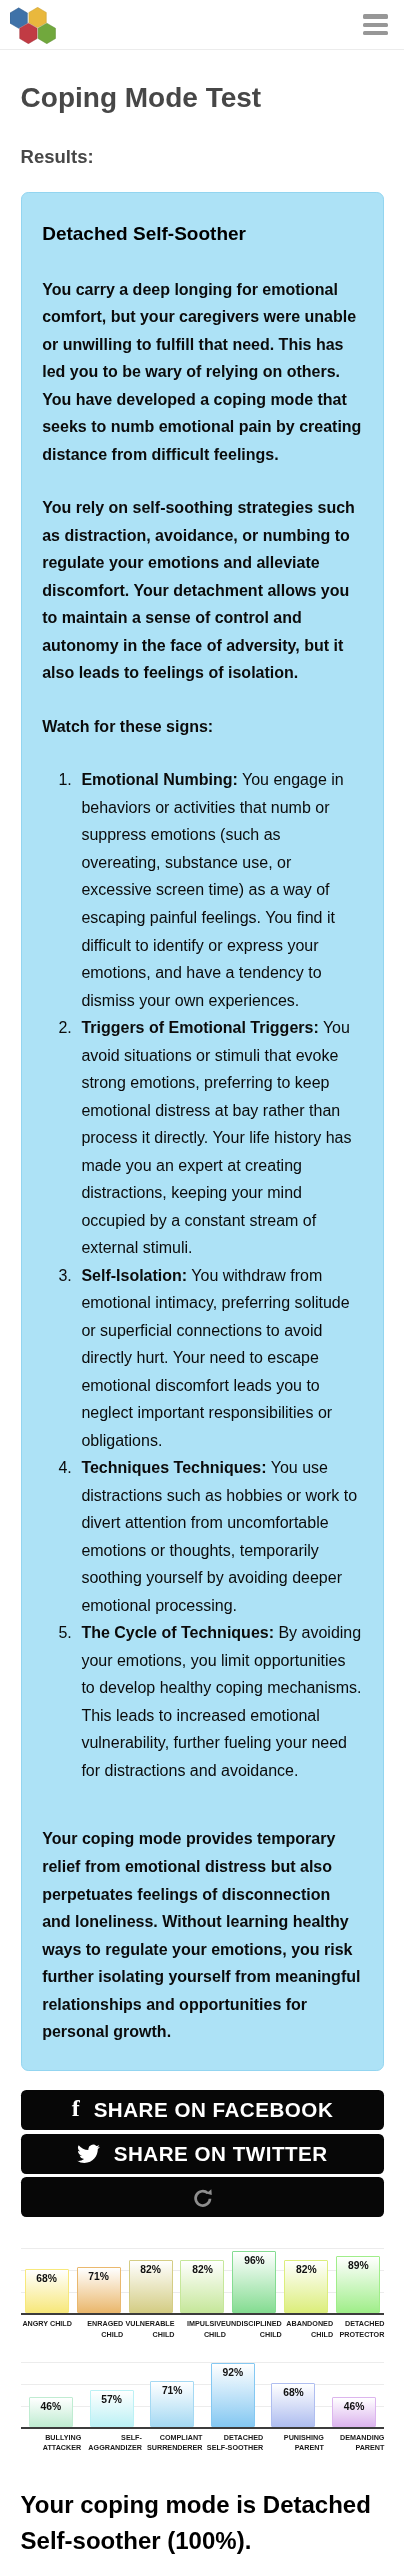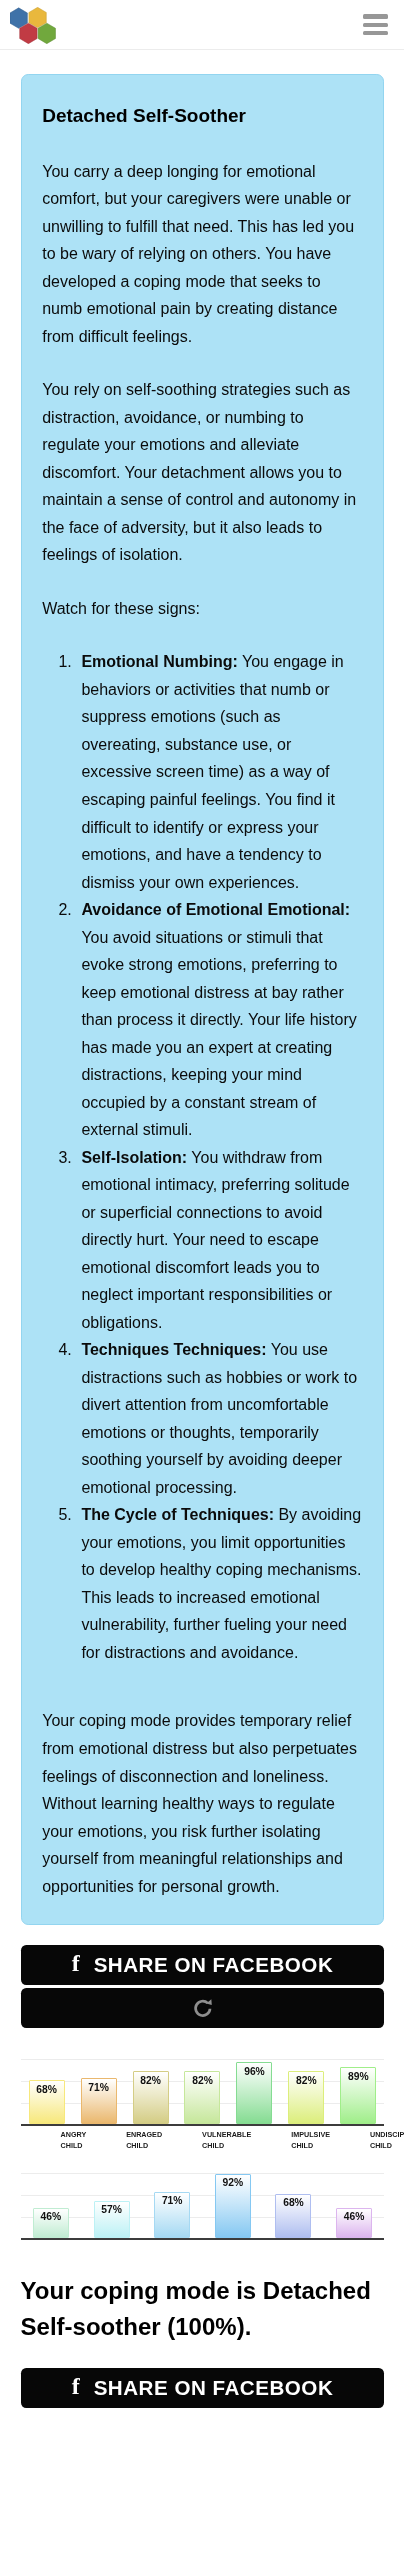--- a/index.html
+++ b/index.html
@@ -17,47 +17,47 @@
   main { padding: 0 20.6px; }
   h1.page-title { font-size: 28px; color: #474747; font-weight: bold; margin-top: 32px; }
   h2.results { font-size: 18.5px; color: #474747; font-weight: bold; margin-top: 32px; }
   
   .result-box {
     margin-top: 24px; background: #ade2f6; border: 1px solid #93d5f0;
     border-radius: 7.2px; padding: 25px 20.6px 24px;
     font-size: 16px; line-height: 1.72; color: #0b0b0b;
   }
   .result-box h3 { font-size: 19px; font-weight: bold; margin-bottom: 25px; color: #000; }
-  .result-box p { margin-bottom: 26px; }
+  .result-box p { margin-bottom: 26px; font-weight: bold; }
   .result-box p:last-child { margin-bottom: 0; margin-top: 41px; }
   .result-box ol { margin: 0 0 26px 0; padding-left: 34px; }
   .result-box li { padding-left: 5.2px; }
   
   .btn-stack { margin-top: 19.6px; }
   .btn {
     display: flex; align-items: center; justify-content: center; gap: 13.4px;
     background: #070707; color: #fff; border-radius: 5.2px; height: 40px;
     font-size: 20.6px; font-weight: bold; letter-spacing: 0.5px; margin-bottom: 3.6px;
     cursor: pointer; border: none; width: 100%;
   }
   .btn .fb-f { font-family: "Liberation Serif", serif; font-size: 24px; font-weight: bold; margin-top: -3.1px; }
   .btn.again { color: #8e8e8e; }
   
   .chart { margin-top: 31px; }
   .bars-area {
     height: 67px; display: flex; border-bottom: 2.1px solid #3c3c3c;
     background: repeating-linear-gradient(to bottom, #ececec 0, #ececec 1px, transparent 1px, transparent 22px);
   }
   .bar-cell { flex: 1; display: flex; align-items: flex-end; justify-content: center; }
-  .bar { width: 36px; border-radius: 1px; position: relative; }
+  .bar { width: 44px; border-radius: 1px; position: relative; }
   .bar .pct { position: absolute; top: 2.6px; left: 50%; transform: translateX(-50%);
     font-size: 10.3px; font-weight: bold; color: #111; white-space: nowrap; }
   .labels-area { display: flex; margin-top: 4.1px; }
-  .label-cell { flex: 1; text-align: left; font-size: 7.2px; font-weight: bold;
-    color: #1a1a1a; line-height: 1.45; text-transform: uppercase; margin-left: 40px; }
+  .label-cell { flex: 1; text-align: right; font-size: 7.2px; font-weight: bold;
+    color: #1a1a1a; line-height: 1.45; text-transform: uppercase; }
   .row-gap { height: 21.6px; }
   
   h2.mode-line { font-size: 24px; color: #000000; font-weight: bold; line-height: 1.5; margin: 33px 0 23px; }
 </style>
 </head>
 <body>
 
 <header class="site-header">
   <span class="logo">
     <svg width="46" height="37" viewBox="0 0 90 71">
@@ -68,40 +68,48 @@
     </svg>
   </span>
   <div class="hamburger">
     <div></div>
       <div></div>
       <div></div>
   </div>
 </header>
 
 <main>
+  <h1 class="page-title">Coping Mode Test</h1>
+  <h2 class="results">Results:</h2>
 
   <section class="result-box">
     <h3>Detached Self-Soother</h3>
     <p>You carry a deep longing for emotional comfort, but your caregivers were unable or unwilling to fulfill that need. This has led you to be wary of relying on others. You have developed a coping mode that seeks to numb emotional pain by creating distance from difficult feelings.</p>
     <p>You rely on self-soothing strategies such as distraction, avoidance, or numbing to regulate your emotions and alleviate discomfort. Your detachment allows you to maintain a sense of control and autonomy in the face of adversity, but it also leads to feelings of isolation.</p>
     <p>Watch for these signs:</p>
     <ol>
       <li><strong>Emotional Numbing:</strong><span> You engage in behaviors or activities that numb or suppress emotions (such as overeating, substance use, or excessive screen time) as a way of escaping painful feelings. You find it difficult to identify or express your emotions, and have a tendency to dismiss your own experiences.</span></li>
-      <li><strong>Avoidance of Emotional Emotional:</strong><span> You avoid situations or stimuli that evoke strong emotions, preferring to keep emotional distress at bay rather than process it directly. Your life history has made you an expert at creating distractions, keeping your mind occupied by a constant stream of external stimuli.</span></li>
+      <li><strong>Triggers of Emotional Triggers:</strong><span> You avoid situations or stimuli that evoke strong emotions, preferring to keep emotional distress at bay rather than process it directly. Your life history has made you an expert at creating distractions, keeping your mind occupied by a constant stream of external stimuli.</span></li>
       <li><strong>Self-Isolation:</strong><span> You withdraw from emotional intimacy, preferring solitude or superficial connections to avoid directly hurt. Your need to escape emotional discomfort leads you to neglect important responsibilities or obligations.</span></li>
       <li><strong>Techniques Techniques:</strong><span> You use distractions such as hobbies or work to divert attention from uncomfortable emotions or thoughts, temporarily soothing yourself by avoiding deeper emotional processing.</span></li>
       <li><strong>The Cycle of Techniques:</strong><span> By avoiding your emotions, you limit opportunities to develop healthy coping mechanisms. This leads to increased emotional vulnerability, further fueling your need for distractions and avoidance.</span></li>
     </ol>
     <p>Your coping mode provides temporary relief from emotional distress but also perpetuates feelings of disconnection and loneliness. Without learning healthy ways to regulate your emotions, you risk further isolating yourself from meaningful relationships and opportunities for personal growth.</p>
   </section>
 
   <div class="btn-stack">
     <button class="btn">
       <span class="fb-f">f</span>
       <span>SHARE ON FACEBOOK</span>
+    </button>
+    <button class="btn">
+      <svg width="23" height="19.6" viewBox="0 0 24 20">
+          <path fill="#fff" d="M23.9 2.6c-.9.4-1.8.6-2.8.8a4.9 4.9 0 0 0 2.1-2.7c-.9.5-1.9.9-3 1.2A4.9 4.9 0 0 0 11.8 5c0 .4 0 .8.1 1.1A13.9 13.9 0 0 1 1.8 1a4.9 4.9 0 0 0 1.5 6.5c-.8 0-1.5-.2-2.2-.6v.1c0 2.4 1.7 4.4 3.9 4.8-.4.1-.8.2-1.3.2l-.9-.1a4.9 4.9 0 0 0 4.6 3.4 9.9 9.9 0 0 1-7.3 2A13.9 13.9 0 0 0 7.7 19.6c9 0 14-7.5 14-14v-.6c1-.7 1.8-1.6 2.2-2.4z"></path>
+        </svg>
+      <span>SHARE ON TWITTER</span>
     </button>
     <button class="btn again">
       <svg width="21.6" height="21.6" viewBox="0 0 24 24">
           <path d="M20 13a8 8 0 1 1-2.5-6.2" fill="none" stroke="#8e8e8e" stroke-width="3"></path>
           <polygon points="21.5,2.5 22,9 15.8,7.3" fill="#8e8e8e"></polygon>
         </svg>
     </button>
   </div>
 
   <div class="chart">
@@ -177,20 +185,28 @@
           <div class="bar" style="height: 44px; background: linear-gradient(rgb(255, 255, 255) 0%, rgb(175, 190, 240) 100%); border: 0.5px solid rgb(175, 190, 240);">
             <span class="pct">68%</span>
           </div>
         </div>
       <div class="bar-cell">
           <div class="bar" style="height: 30px; background: linear-gradient(rgb(255, 255, 255) 0%, rgb(220, 181, 238) 100%); border: 0.5px solid rgb(220, 181, 238);">
             <span class="pct">46%</span>
           </div>
         </div>
     </div>
+    <div class="labels-area">
+      <div class="label-cell">BULLYING ATTACKER</div>
+      <div class="label-cell">SELF-AGGRANDIZER</div>
+      <div class="label-cell">COMPLIANT SURRENDERER</div>
+      <div class="label-cell">DETACHED SELF-SOOTHER</div>
+      <div class="label-cell">PUNISHING PARENT</div>
+      <div class="label-cell">DEMANDING PARENT</div>
+    </div>
   </div>
 
   <h2 class="mode-line">Your coping mode is Detached Self-soother (100%).</h2>
 
   <div class="btn-stack">
     <button class="btn">
       <span class="fb-f">f</span>
       <span>SHARE ON FACEBOOK</span>
     </button>
 

